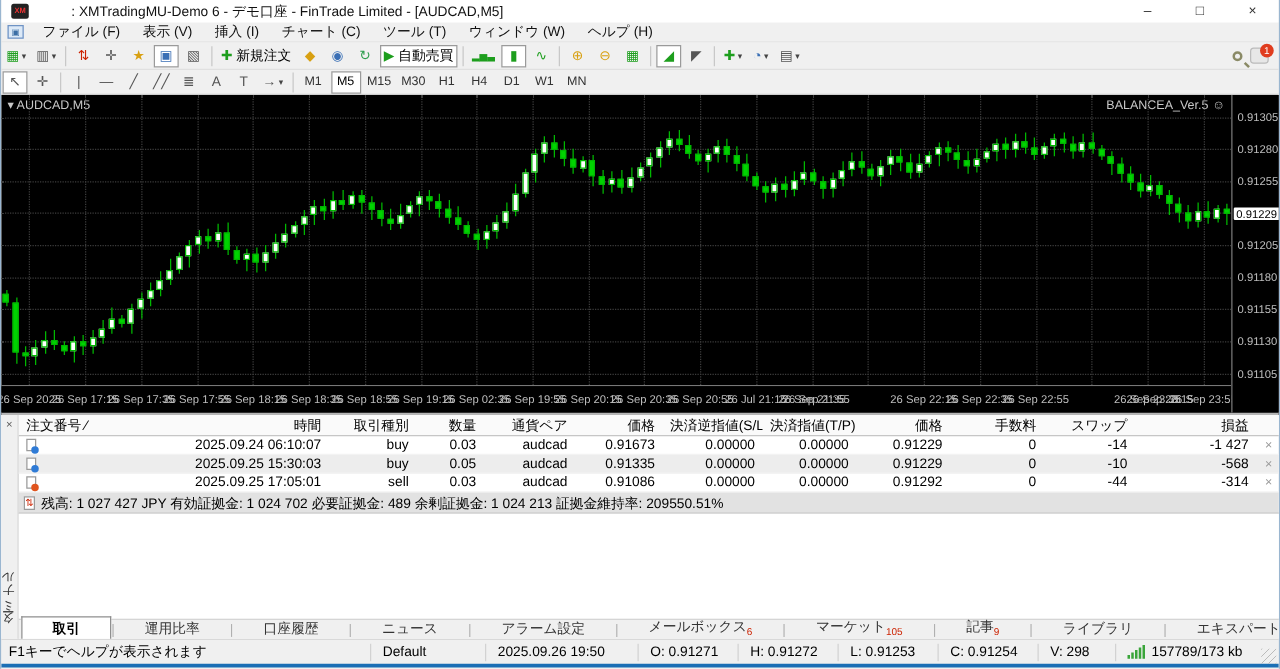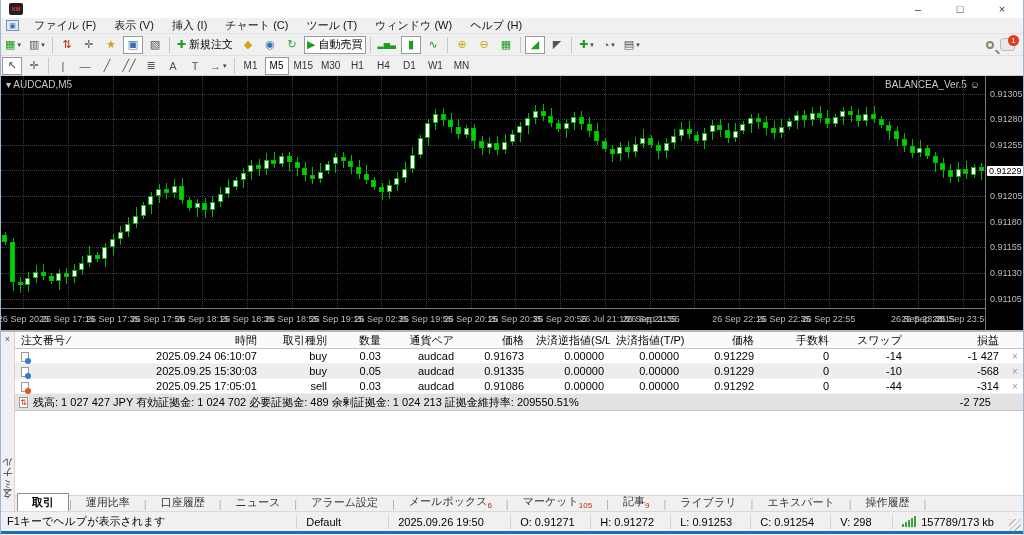--- a/index.html
+++ b/index.html
@@ -75,41 +75,42 @@
   .doc { display:inline-block; width:8px; height:10px; background:#fff; border:1px solid #9a9a9a; position:relative; vertical-align:middle; }
   .dot { position:absolute; right:-3px; bottom:-3px; width:6px; height:6px; border-radius:50%; }
   .dot.buy { background:#2f7bd6; } .dot.sell { background:#e0541e; }
   .row-x { color:#9a9a9a; font-size:10px; text-align:center; cursor:default; }
   .summary { height:17px; background:#e2e2e2; border-bottom:1px solid #c6c6c6; display:flex; align-items:center; font-size:11px; }
   .sum-icon { width:9px; height:11px; border:1px solid #9a9a9a; background:#fff; color:#cc2200; font-size:8px; line-height:9px;
               text-align:center; margin:0 5px 0 4px; }
   .sum-profit { margin-left:auto; margin-right:34px; }
   .term-fill { flex:1; background:#fff; }
   .tabs { height:16px; background:#f0f0f0; border-top:1px solid #d5d5d5; display:flex; align-items:flex-end; padding-left:2px; }
-  .tab { padding:1px 14px; color:#333; font-size:11px; white-space:nowrap; cursor:default; }
+  .tab { padding:1px 24px; color:#333; font-size:11px; white-space:nowrap; cursor:default; }
   .tab.active { background:#fff; border:1px solid #8f8f8f; border-bottom:none; font-weight:bold; color:#000; }
   .tab-sep { color:#b0b0b0; align-self:center; }
   .tab .badge { color:#cc2200; font-size:8px; vertical-align:sub; }
   .tab .badge:empty { display:none; }
 
   
   .statusbar { height:20px; background:#f0f0f0; display:flex; align-items:center; font-size:11px; border-top:1px solid #d9d9d9; }
   .st { padding:0 9px; border-left:1px solid #d2d2d2; white-space:nowrap; height:14px; display:flex; align-items:center; }
   .st-help { flex:1; border-left:none; padding-left:6px; }
   .bars { display:flex; align-items:flex-end; gap:1px; margin-right:5px; }
   .bars span { width:2px; background:#3aa53a; display:inline-block; }
   .grip { width:12px; height:12px; margin:0 2px 0 6px; align-self:flex-end;
           background:repeating-linear-gradient(135deg,#bbb 0 1px,transparent 1px 4px); }
   .bottom-edge { height:3px; background:#1b6fb5; }
 </style>
 </head>
 <body>
 
 <div class="titlebar">
   <div class="app-icon">XM</div>
+  <div class="title-text">: XMTradingMU-Demo 6 - デモ口座 - FinTrade Limited - [AUDCAD,M5]</div>
   <div class="win-btns">
     <div class="win-btn">–</div>
     <div class="win-btn">□</div>
     <div class="win-btn">×</div>
   </div>
 </div>
 
 <div class="menubar">
   <div class="mdi-icon">▣</div>
   <div class="menu-item">ファイル (F)</div>

